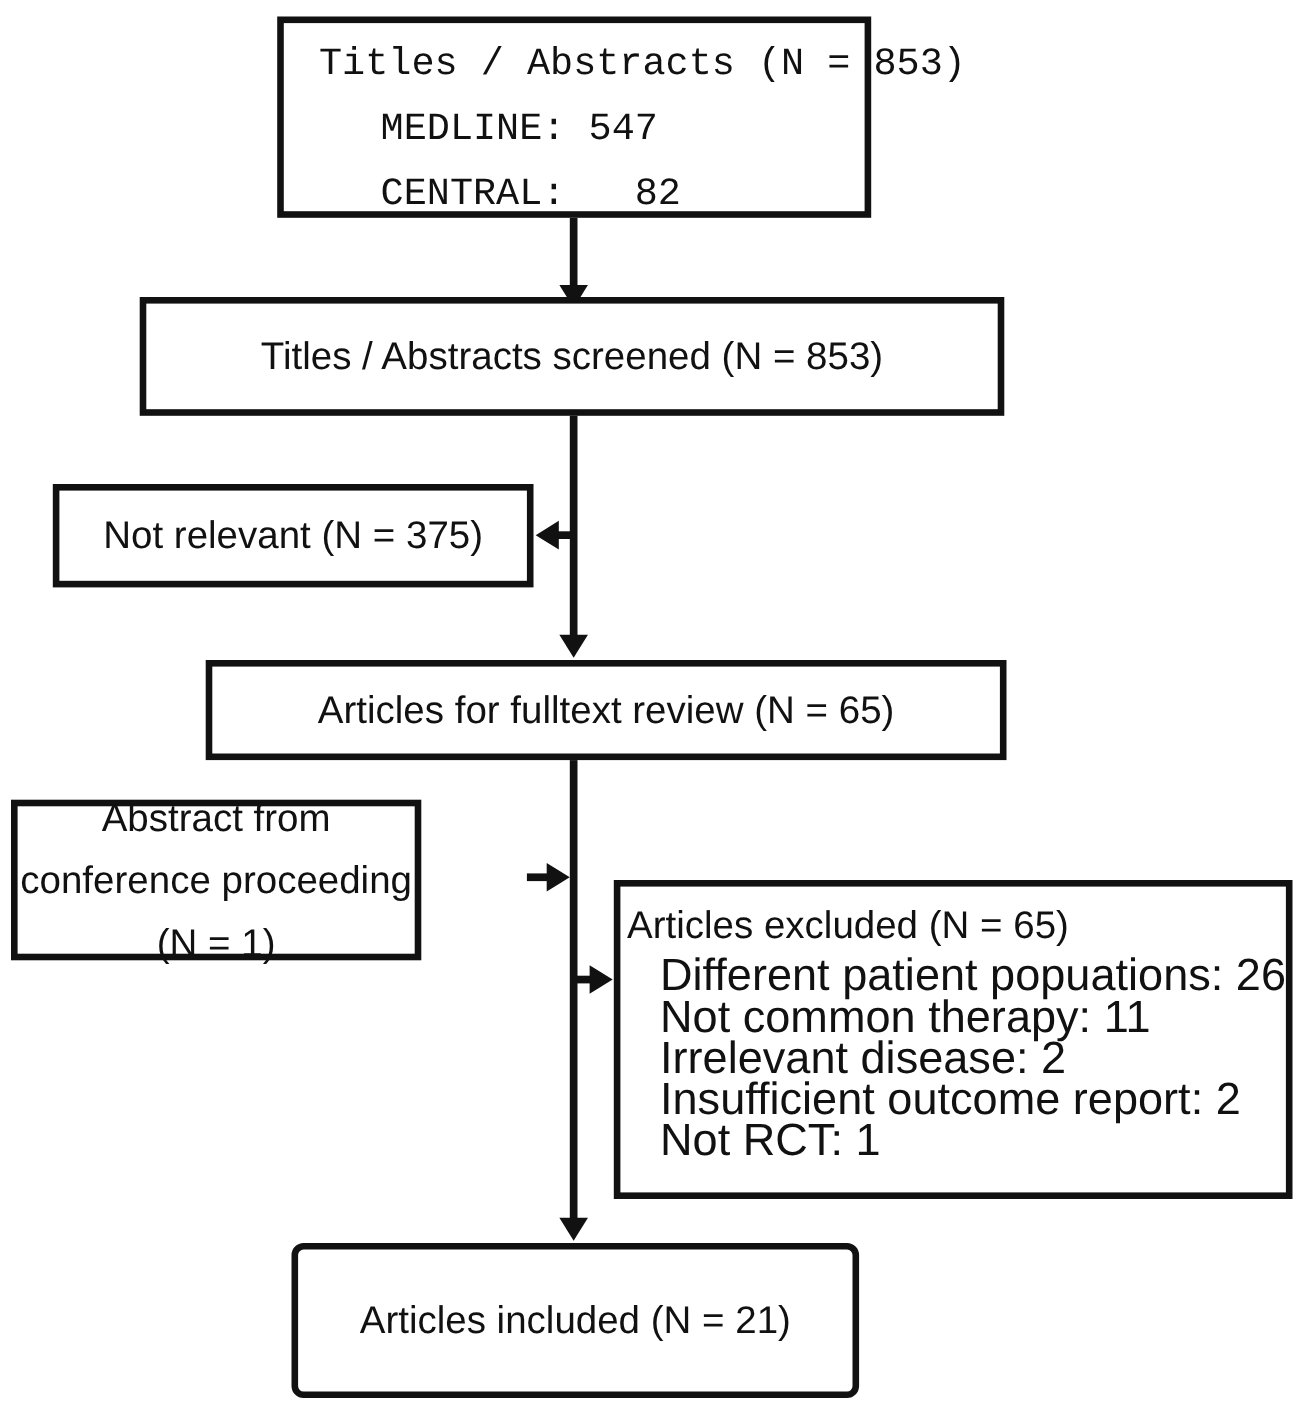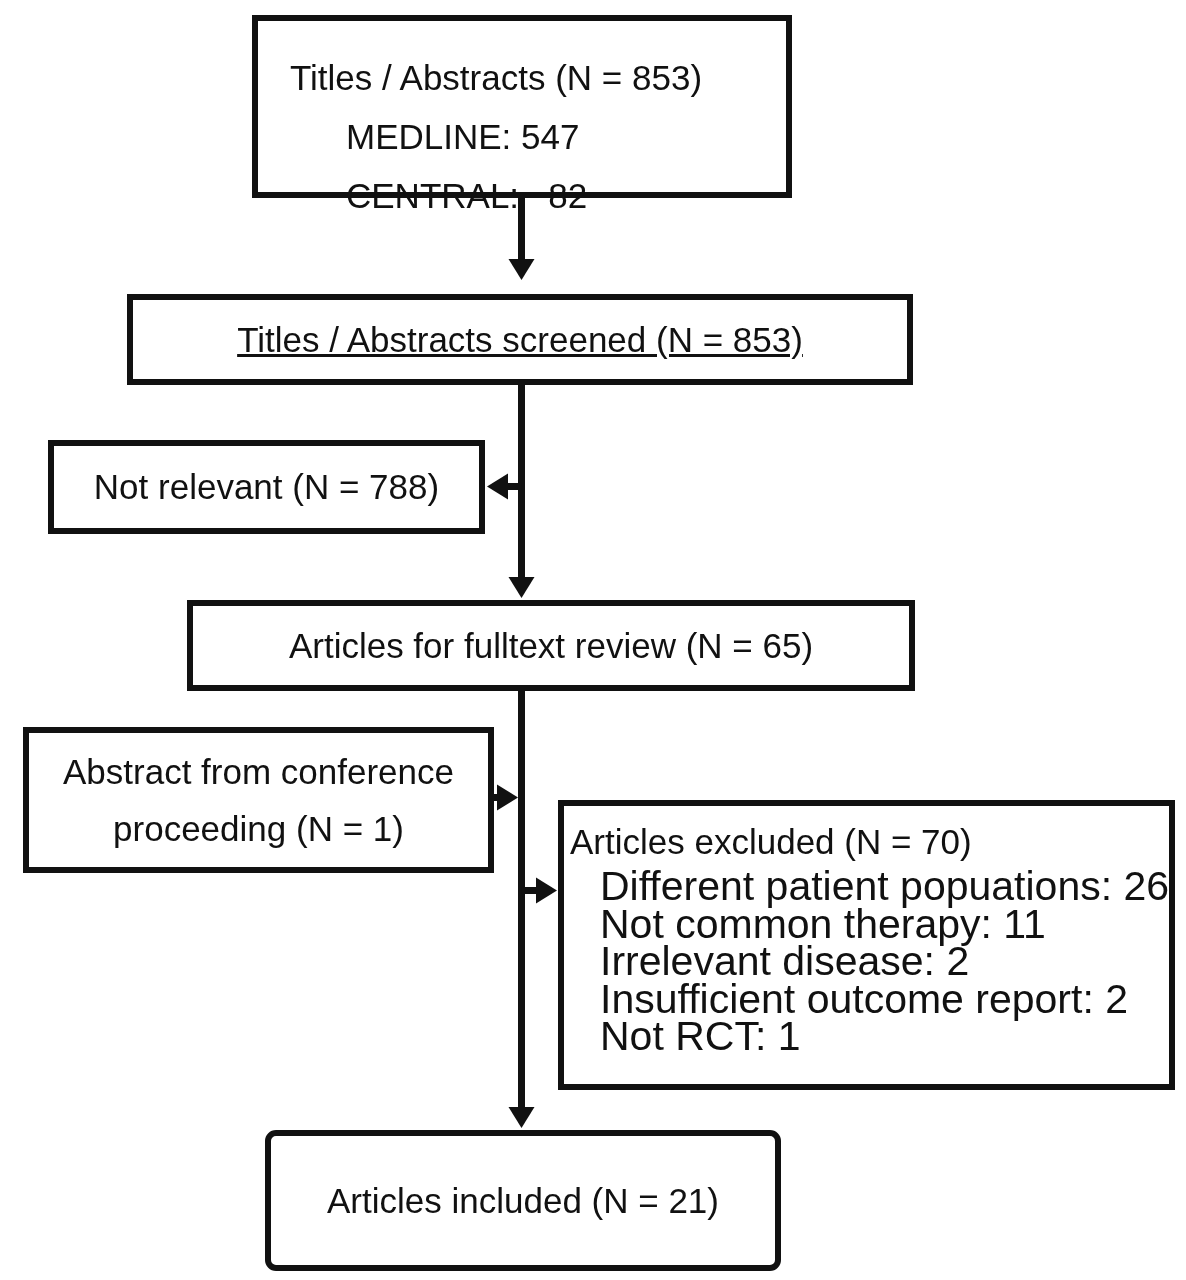--- a/index.html
+++ b/index.html
@@ -30,21 +30,21 @@
     background: #ffffff;
   }
   .fc-center {
     display: flex;
     align-items: center;
     justify-content: center;
     text-align: center;
   }
   .fs-main { font-size: 35px; }
   
-  #box-titles-abstracts { padding-top: 27px; }
+  #box-titles-abstracts { padding-top: 8px; font-family: Liberation Mono, monospace; }
   #box-titles-abstracts .t-line1 {
     padding-left: 32px;
     line-height: 59px;
     white-space: pre;
   }
   #box-titles-abstracts .t-line2 {
     padding-left: 88px;
     line-height: 59px;
     white-space: pre;
   }
@@ -101,38 +101,38 @@
       <polygon points="536,877.5 536,903.5 557,890.5" fill="#111111"></polygon>
     </g>
   </svg>
 
   <div id="box-titles-abstracts" class="fc-box fs-main" style="left:252px; top:15px; width:540px; height:183px;">
     <div class="t-line1">Titles / Abstracts (N = 853)</div>
     <div class="t-line2">MEDLINE: 547</div>
     <div class="t-line2">CENTRAL:   82</div>
   </div>
 
-  <div id="box-screened" class="fc-box fc-center fs-main" style="left:127px; top:294px; width:786px; height:91px;text-decoration:underline;">
+  <div id="box-screened" class="fc-box fc-center fs-main" style="left:127px; top:270px; width:786px; height:108px;">
     <div>Titles / Abstracts screened (N = 853)</div>
   </div>
 
   <div id="box-not-relevant" class="fc-box fc-center fs-main" style="left:48px; top:440px; width:437px; height:94px;">
-    <div>Not relevant (N = 788)</div>
+    <div>Not relevant (N = 375)</div>
   </div>
 
   <div id="box-fulltext" class="fc-box fc-center fs-main" style="left:156px; top:600px; width:728px; height:91px;margin-left:31px;">
     <div>Articles for fulltext review (N = 65)</div>
   </div>
 
-  <div id="box-conference" class="fc-box fc-center fs-main" style="left:23px; top:727px; width:471px; height:146px;">
+  <div id="box-conference" class="fc-box fc-center fs-main" style="left:10px; top:727px; width:373px; height:146px;">
     <div>Abstract from conference proceeding (N = 1)</div>
   </div>
 
   <div id="box-excluded" class="fc-box" style="left:558px; top:800px; width:617px; height:290px;">
-    <div class="x-title">Articles excluded (N = 70)</div>
+    <div class="x-title">Articles excluded (N = 65)</div>
     <div class="x-item">Different patient popuations: 26</div>
     <div class="x-item">Not common therapy: 11</div>
     <div class="x-item">Irrelevant disease: 2</div>
     <div class="x-item">Insufficient outcome report: 2</div>
     <div class="x-item">Not RCT: 1</div>
   </div>
 
   <div id="box-included" class="fc-box fc-center fs-main" style="left:265px; top:1130px; width:516px; height:141px;border-radius:11px;">
     <div>Articles included (N = 21)</div>
   </div>

